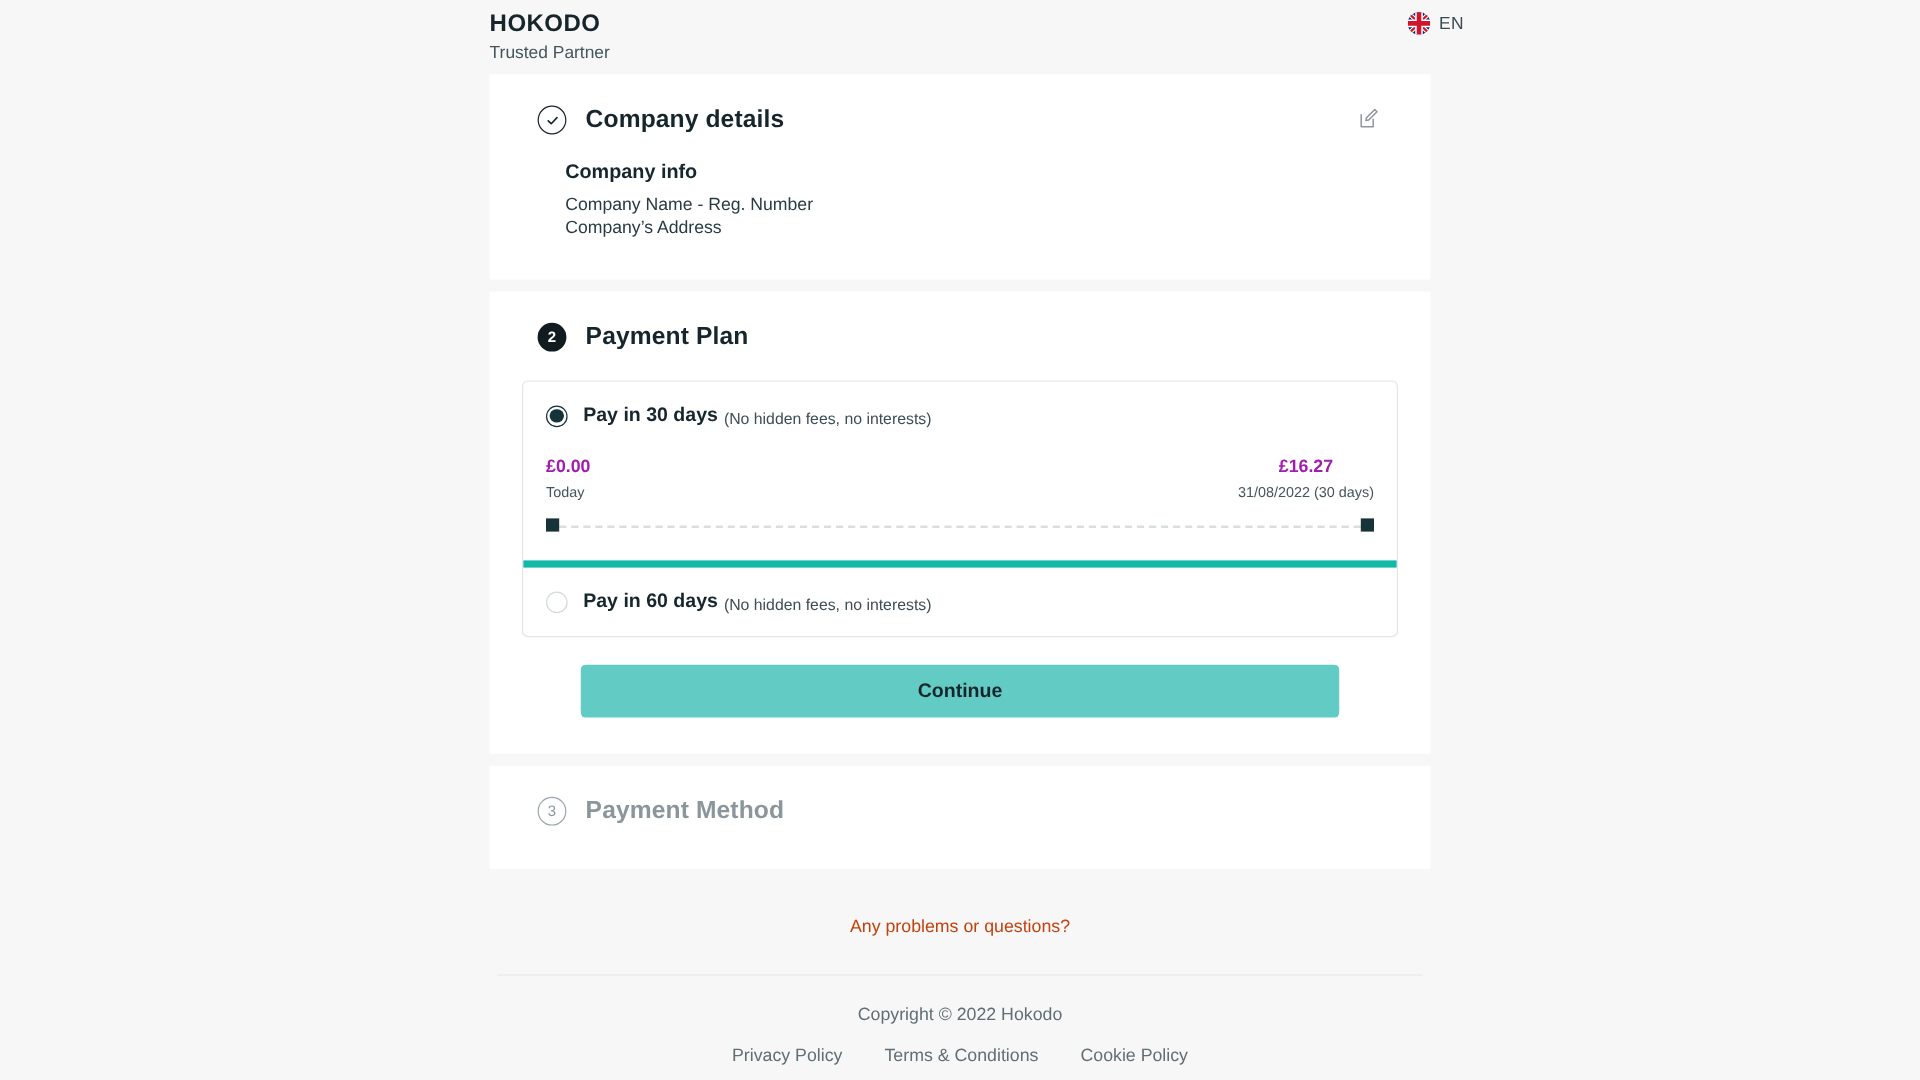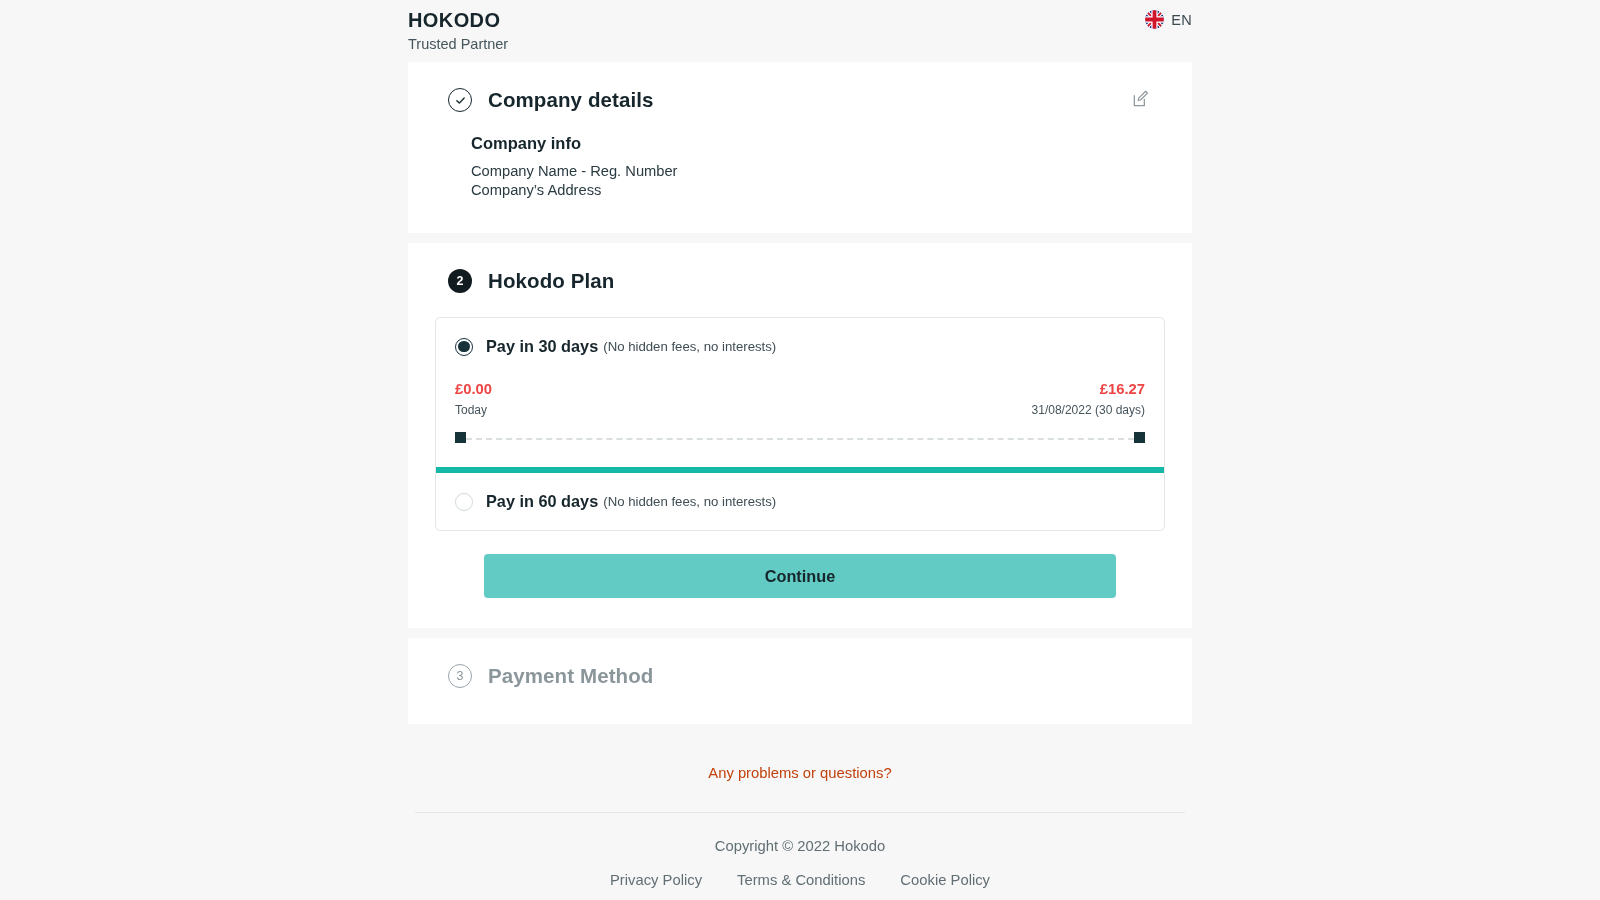--- a/index.html
+++ b/index.html
@@ -39,21 +39,21 @@
     line-height: 24px;
   }
   .brand-sub {
     font-size: 14.5px;
     color: #45555c;
     line-height: 20px;
     margin-top: 2px;
   }
   .lang {
     position: absolute;
-    right: 408px;
+    right: 380px;
     top: 10px;
     display: flex;
     align-items: center;
     gap: 7px;
   }
   .flag {
     width: 19px;
     height: 19px;
     border-radius: 50%;
     overflow: hidden;
@@ -188,42 +188,42 @@
     white-space: nowrap;
   }
   .plan-note {
     font-size: 13.2px;
     color: #3f4d54;
     margin-left: 5px;
     white-space: nowrap;
   }
   .plan-label-row {
     display: flex;
-    align-items: center;
+    align-items: flex-end;
   }
 
   .schedule {
     padding: 4px 19px 24px 19px;
   }
   .schedule-row {
     display: flex;
     justify-content: space-between;
   }
   .sched-amount {
     font-size: 14.8px;
     font-weight: bold;
-    color: #ef4444;
+    color: #a21caf;
     line-height: 21px;
   }
   .sched-date {
     font-size: 12px;
     color: #46545b;
     line-height: 20px;
   }
-  .sched-col.right { text-align: right; }
+  .sched-col.right { text-align: center; }
 
   .timeline {
     position: relative;
     height: 11px;
     margin-top: 12px;
     display: flex;
     align-items: center;
   }
   .timeline-line {
     position: absolute;
@@ -355,21 +355,21 @@
       <div class="company-line">Company Name - Reg. Number</div>
       <div class="company-line">Company’s Address</div>
     </div>
   </div>
 
   <div class="spacer"></div>
 
   <div class="card">
     <div class="card-head">
       <span class="step-badge active">2</span>
-      <span class="card-title">Hokodo Plan</span>
+      <span class="card-title">Payment Plan</span>
     </div>
 
     <div class="plan-body">
       <div class="plan-box">
 
         <div class="plan-option">
           <span class="radio on"></span>
           <span class="plan-label-row">
             <span class="plan-label">Pay in 30 days</span>
             <span class="plan-note">(No hidden fees, no interests)</span>

